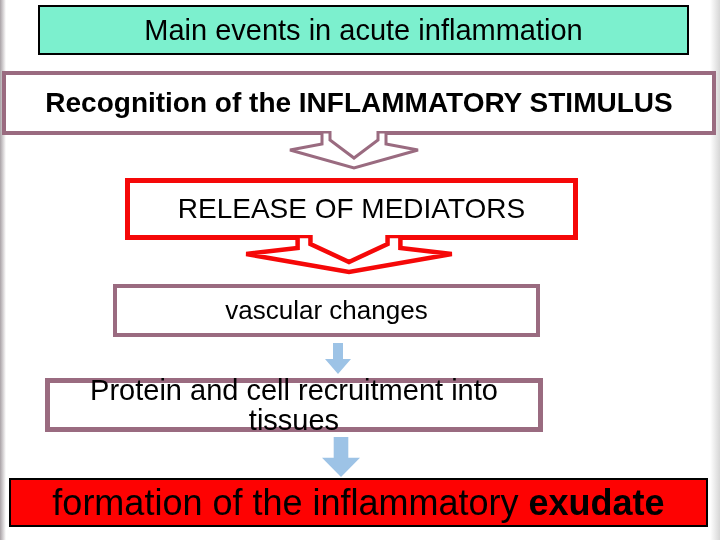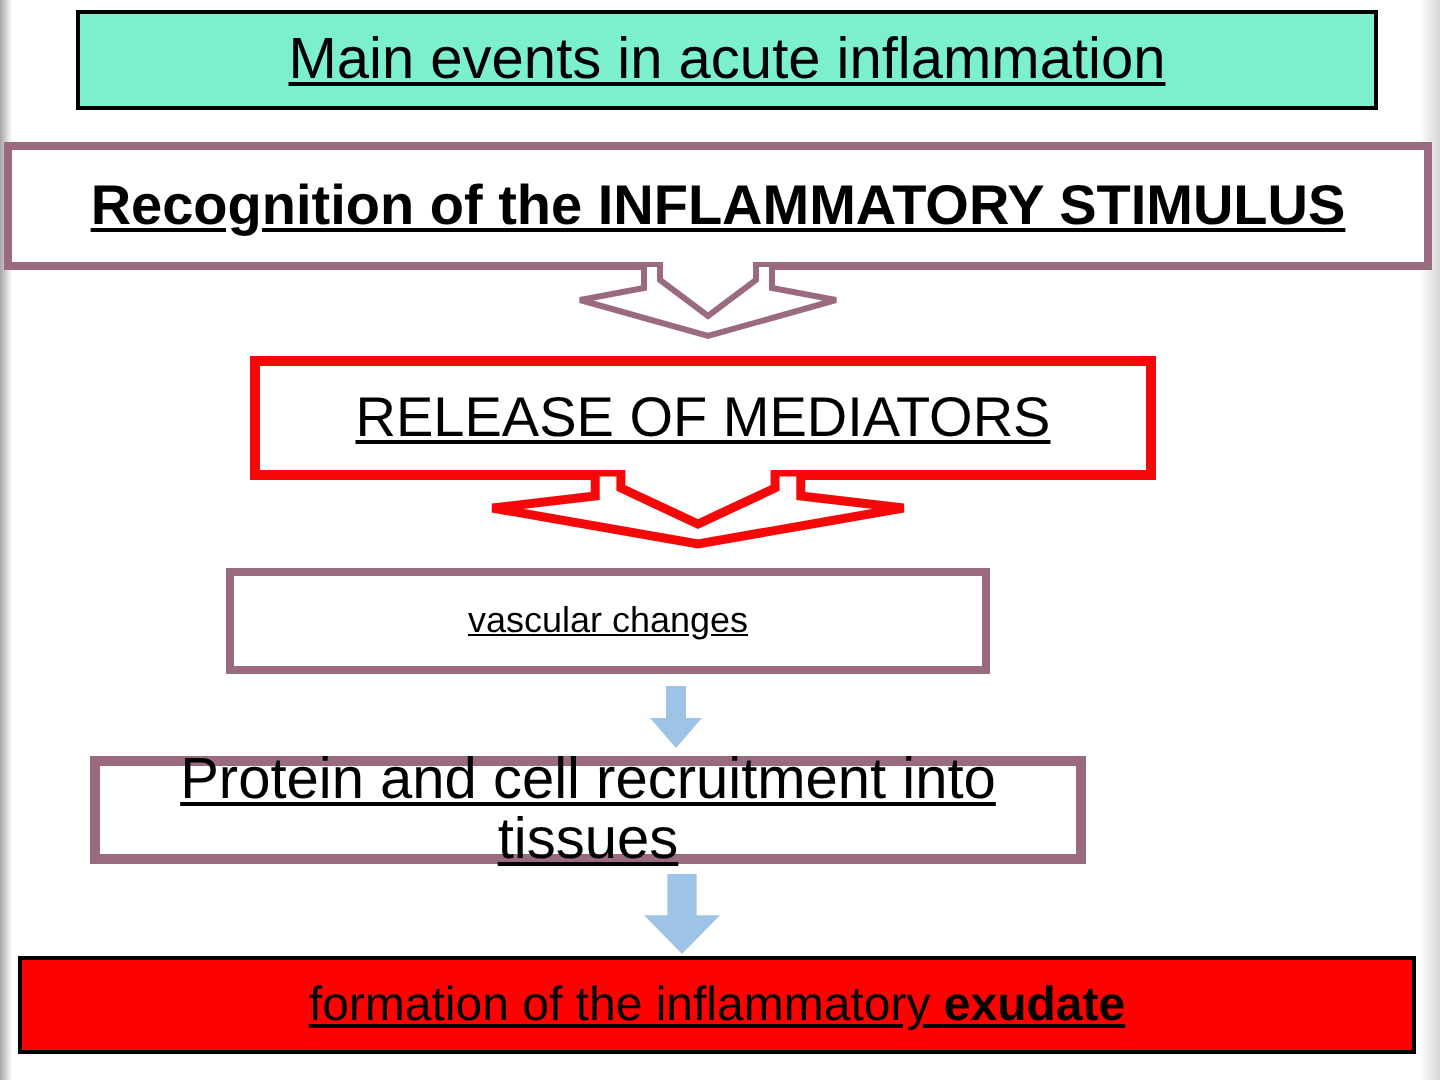--- a/index.html
+++ b/index.html
@@ -16,55 +16,54 @@
   .box {
     position: absolute;
     box-sizing: border-box;
     background: #ffffff;
     color: #000000;
     display: flex;
     align-items: center;
     justify-content: center;
     text-align: center;
     line-height: 1.05;
-    text-decoration: underline;
   }
   .title-box {
     left: 38px; top: 5px; width: 651px; height: 50px;
     background: #7cf0ce;
     border: 2px solid #000000;
     font-size: 29px;
   }
   .recognition-box {
     left: 2px; top: 71px; width: 714px; height: 64px;
     border: 4px solid #9a6b80;
     font-size: 28px;
     font-weight: bold;
     text-align: center;
   }
   .release-box {
     left: 125px; top: 178px; width: 453px; height: 62px;
     border: 5px solid #f50808;
     font-size: 28px;
   }
   .vascular-box {
-    left: 113px; top: 284px; width: 382px; height: 53px;
+    left: 113px; top: 284px; width: 427px; height: 53px;
     border: 4px solid #9a6b80;
-    font-size: 18px;
+    font-size: 26px;
   }
   .protein-box {
     left: 45px; top: 378px; width: 498px; height: 54px;
     border: 5px solid #9a6b80;
     font-size: 29px;
   }
   .exudate-box {
     left: 9px; top: 478px; width: 699px; height: 49px;
     background: #fe0202;
     border: 2px solid #000000;
-    font-size: 24px;
+    font-size: 36px;
   }
   .exudate-box .em { font-weight: bold; }
   .connector { position: absolute; display: block; }
   .chev-plum { left: 288px; top: 131px; width: 132px; height: 40px; }
   .chev-red  { left: 243px; top: 235px; width: 212px; height: 40px; }
   .blue-1    { left: 325px; top: 343px; width: 26px;  height: 31px; }
   .blue-2    { left: 322px; top: 437px; width: 38px;  height: 40px; }
 </style>
 </head>
 <body>

